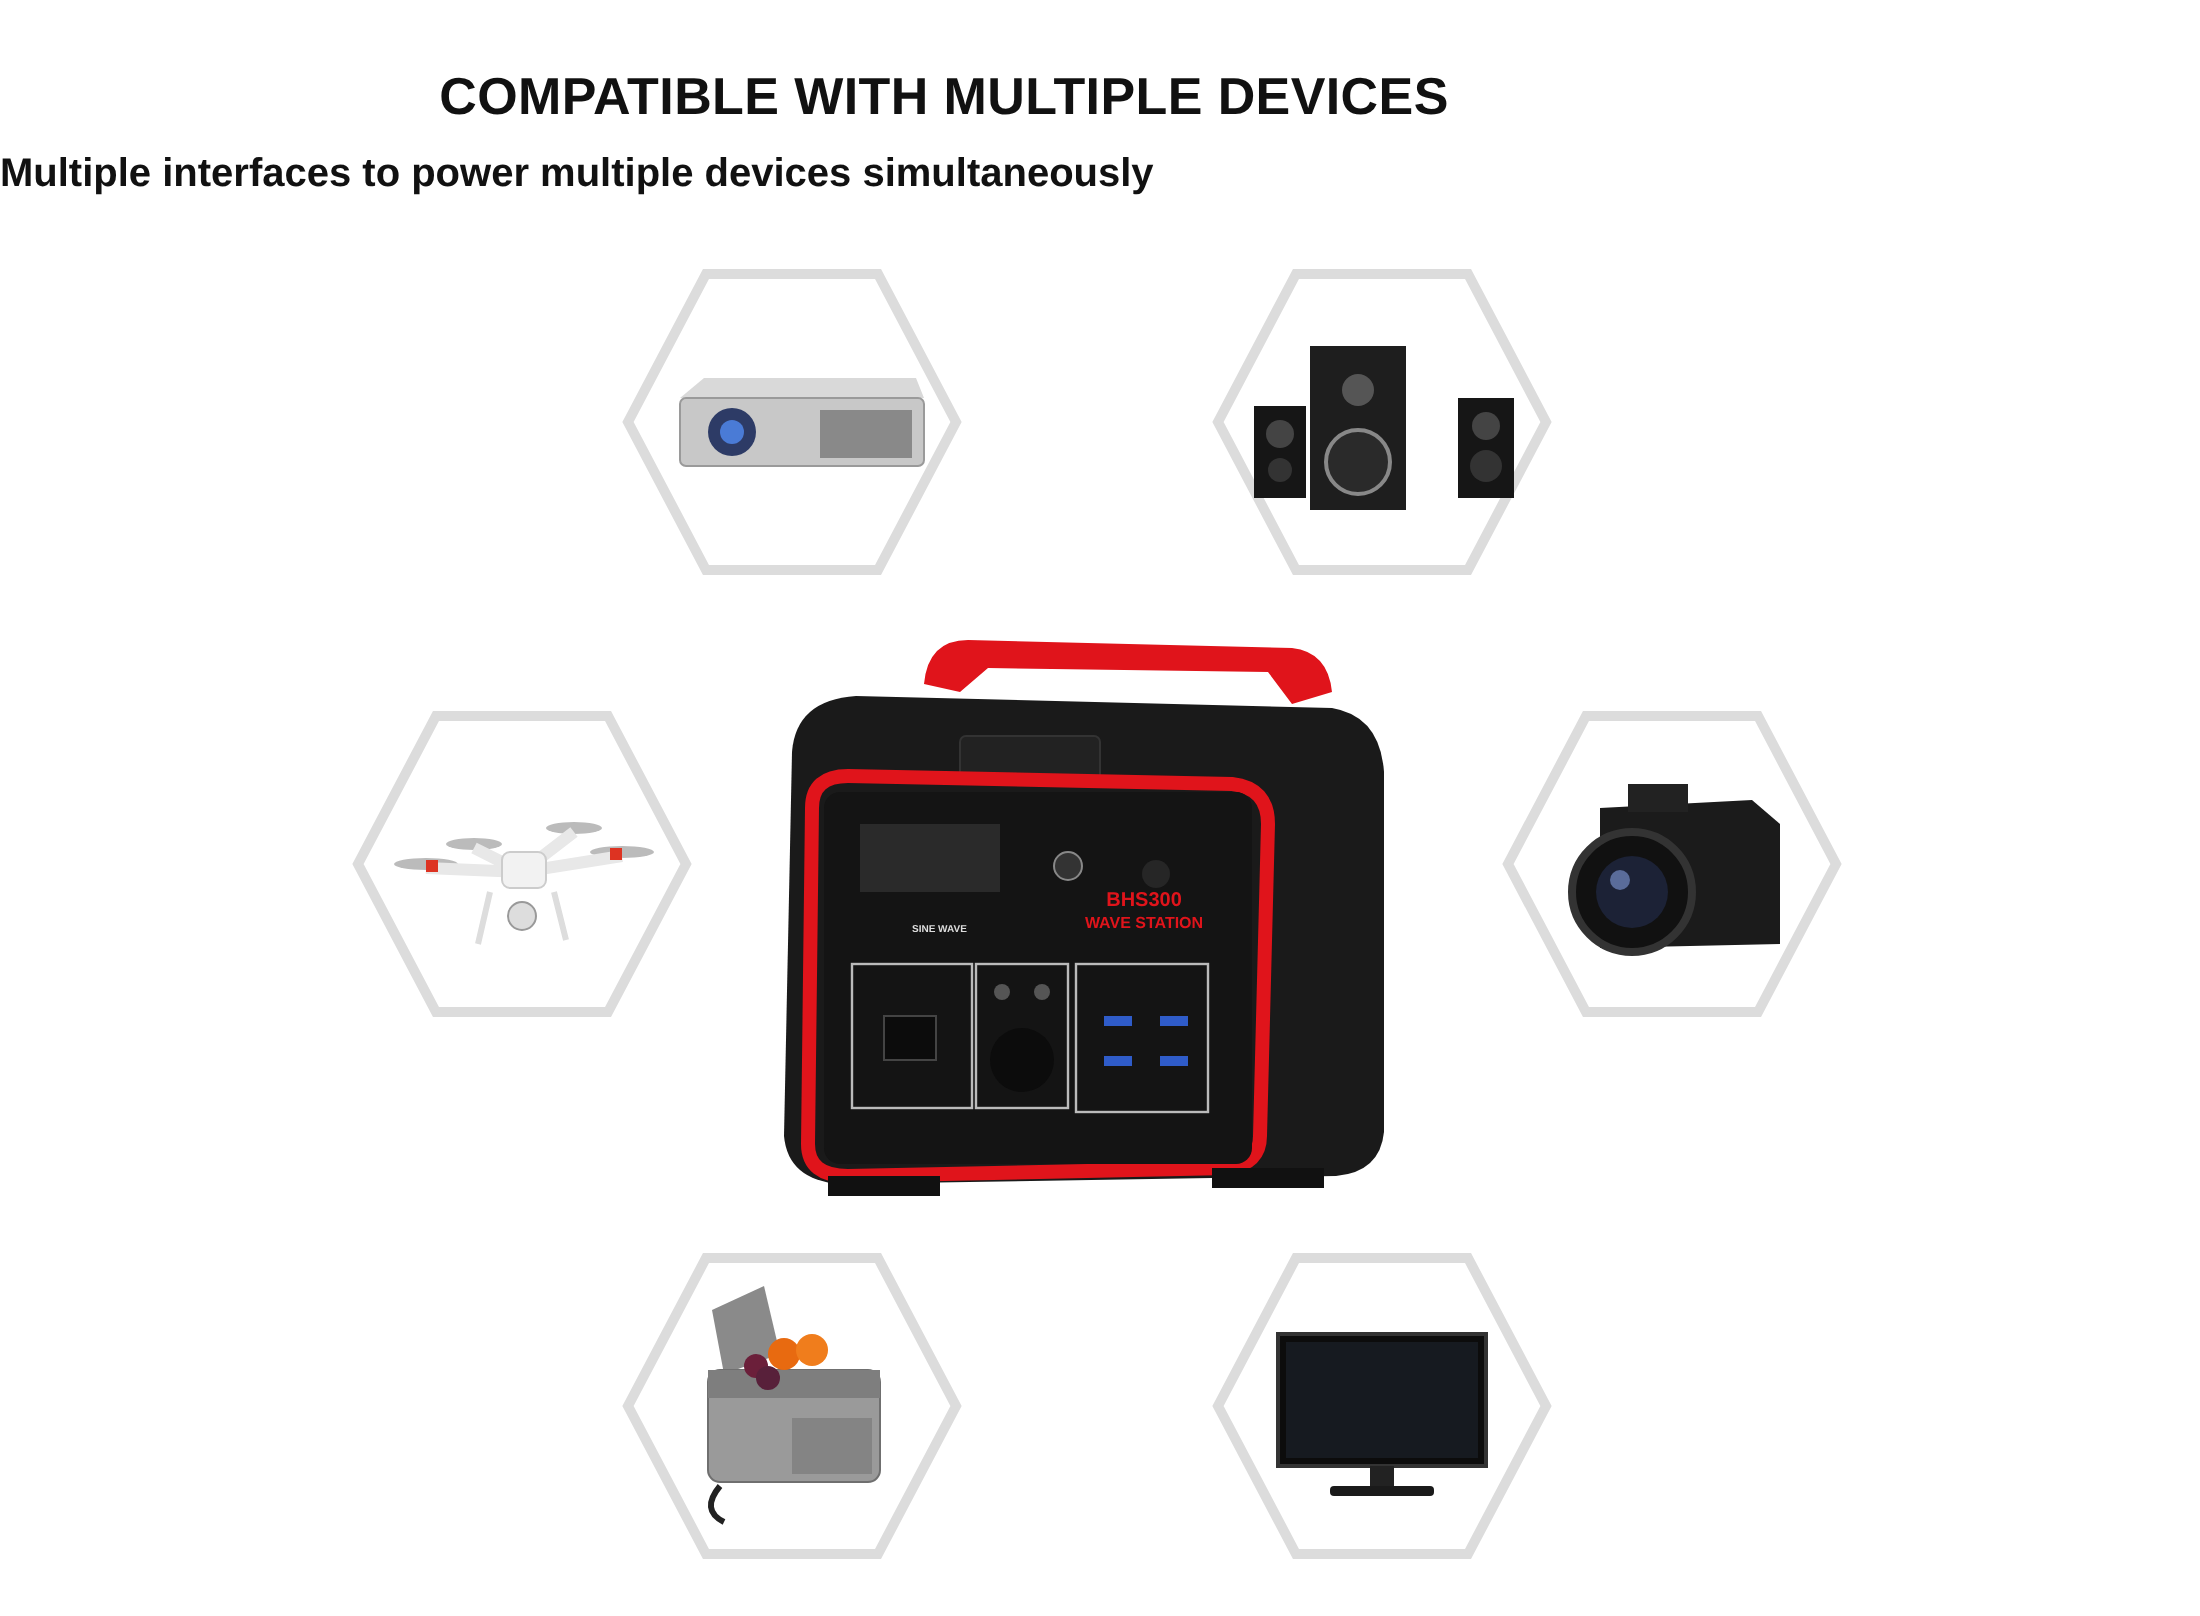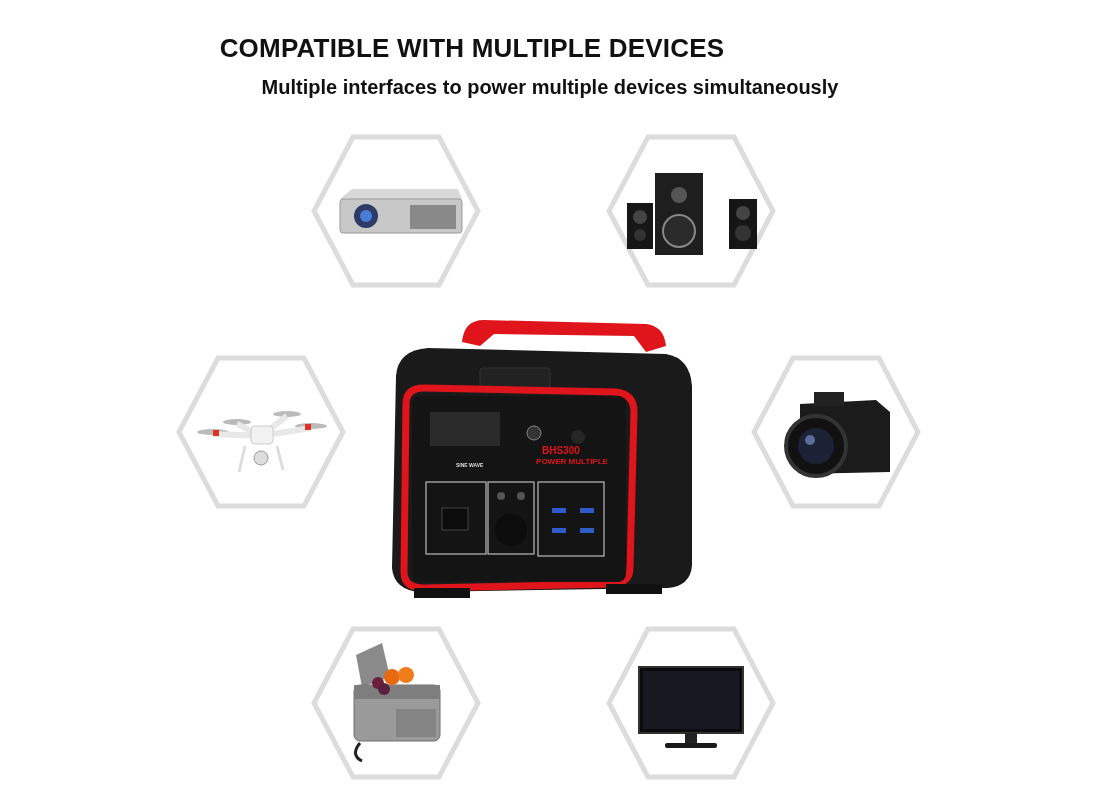--- a/index.html
+++ b/index.html
@@ -1,18 +1,18 @@
 <!DOCTYPE html>
 <html><head>
 <meta charset="utf-8">
 <style>
   html,body{margin:0;padding:0;background:#fff;}
   body{width:1100px;height:808px;position:relative;overflow:hidden;font-family:"Liberation Sans",sans-serif;}
   .title{position:absolute;left:0;width:944px;top:33px;text-align:center;font-size:26px;font-weight:bold;color:#111;letter-spacing:0.2px;}
-  .subtitle{position:absolute;left:0;width:1100px;top:76px;text-align:center;font-size:20px;font-weight:bold;color:#111;}
+  .subtitle{position:absolute;left:0;width:1100px;top:76px;text-align:left;font-size:20px;font-weight:bold;color:#111;}
   .hex{position:absolute;width:172px;height:156px;}
   .hex svg.frame{position:absolute;left:0;top:0;}
   .icon{position:absolute;}
   
   .station{position:absolute;left:384px;top:316px;width:312px;height:290px;}
 </style>
 </head>
 <body>
 
 <div class="title">COMPATIBLE WITH MULTIPLE DEVICES</div>
@@ -136,16 +136,16 @@
     <g fill="#2f5cc9">
         <rect x="168" y="192" width="14" height="5"></rect>
         <rect x="196" y="192" width="14" height="5"></rect>
         <rect x="168" y="212" width="14" height="5"></rect>
         <rect x="196" y="212" width="14" height="5"></rect>
       </g>
 
     <rect x="30" y="272" width="56" height="10" fill="#111"></rect>
       <rect x="222" y="268" width="56" height="10" fill="#111"></rect>
   </svg>
-  <div style="position:absolute;left:158px;top:129px;font-size:10px;font-weight:bold;color:#e0141b;width:60px;">BHS300</div>
-  <div style="position:absolute;left:150px;top:141px;font-size:8px;font-weight:bold;color:#e0141b;text-align:center;width:76px;">POWER MULTIPLE</div>
+  <div style="position:absolute;left:158px;top:129px;font-size:10px;font-weight:bold;color:#e0141b;text-align:center;width:60px;">BHS300</div>
+  <div style="position:absolute;left:150px;top:141px;font-size:8px;font-weight:bold;color:#e0141b;text-align:center;width:76px;">WAVE STATION</div>
   <div style="position:absolute;left:72px;top:146px;font-size:5px;font-weight:bold;color:#ddd;">SINE WAVE</div>
 </div>
 
 </body></html>

